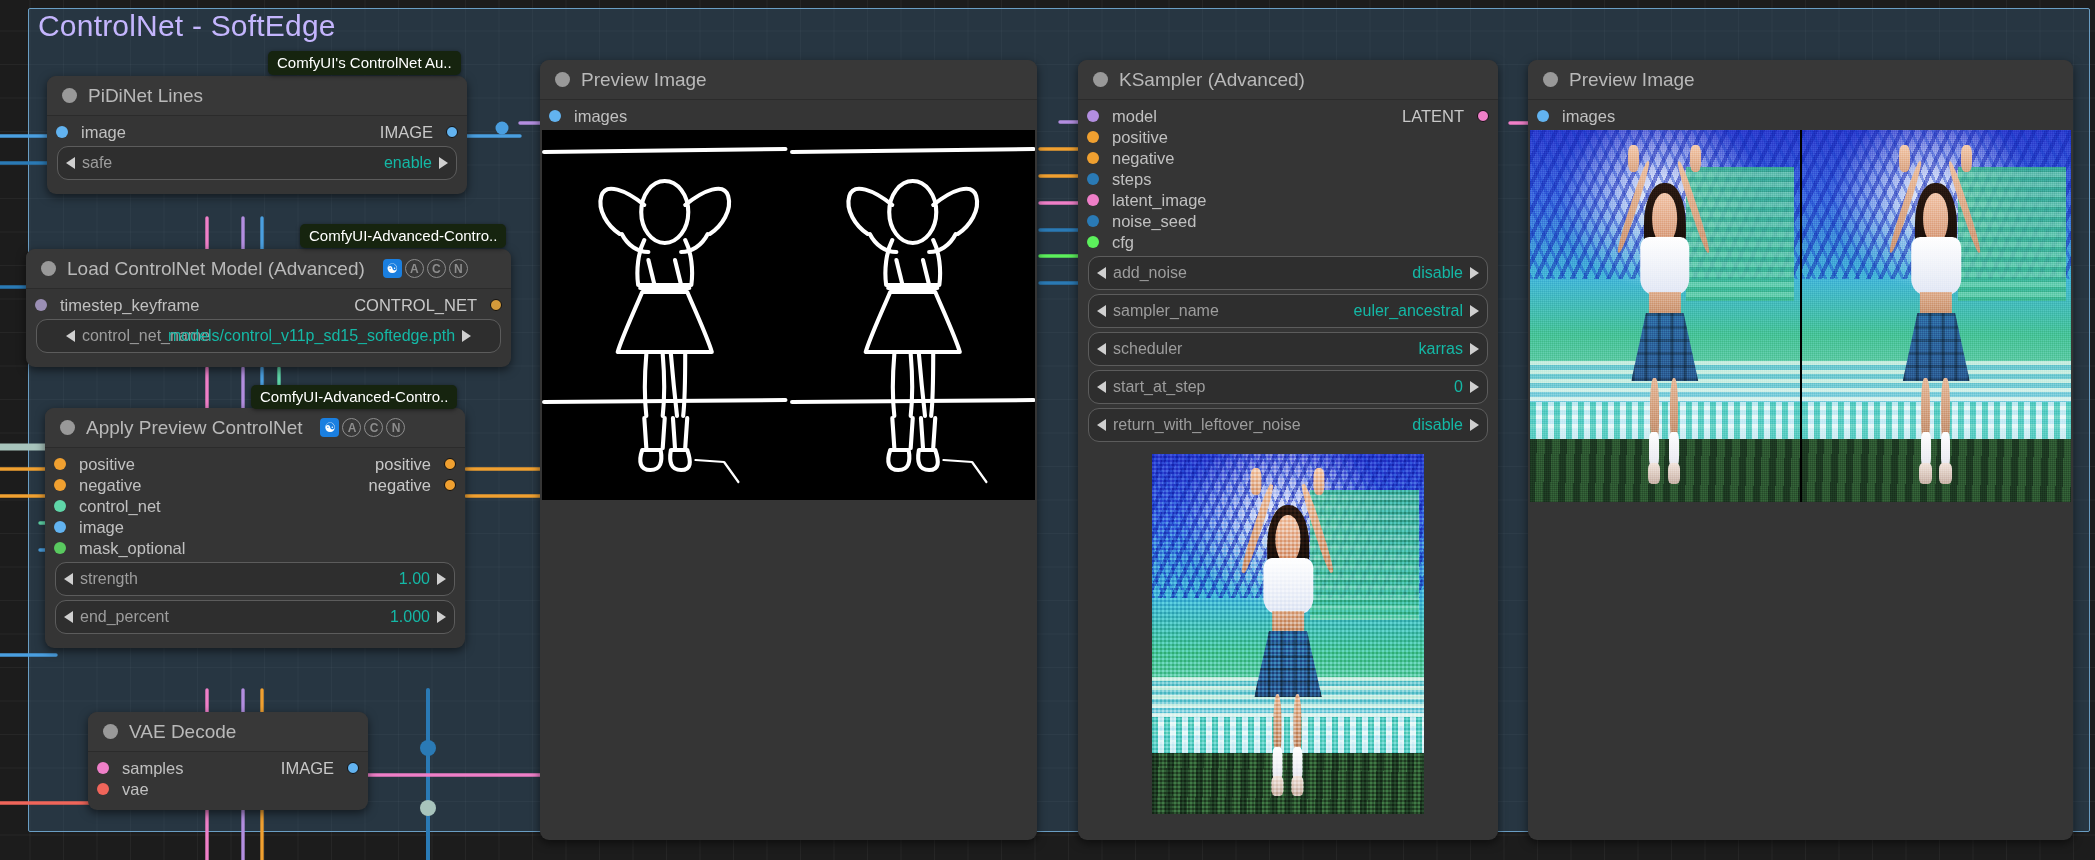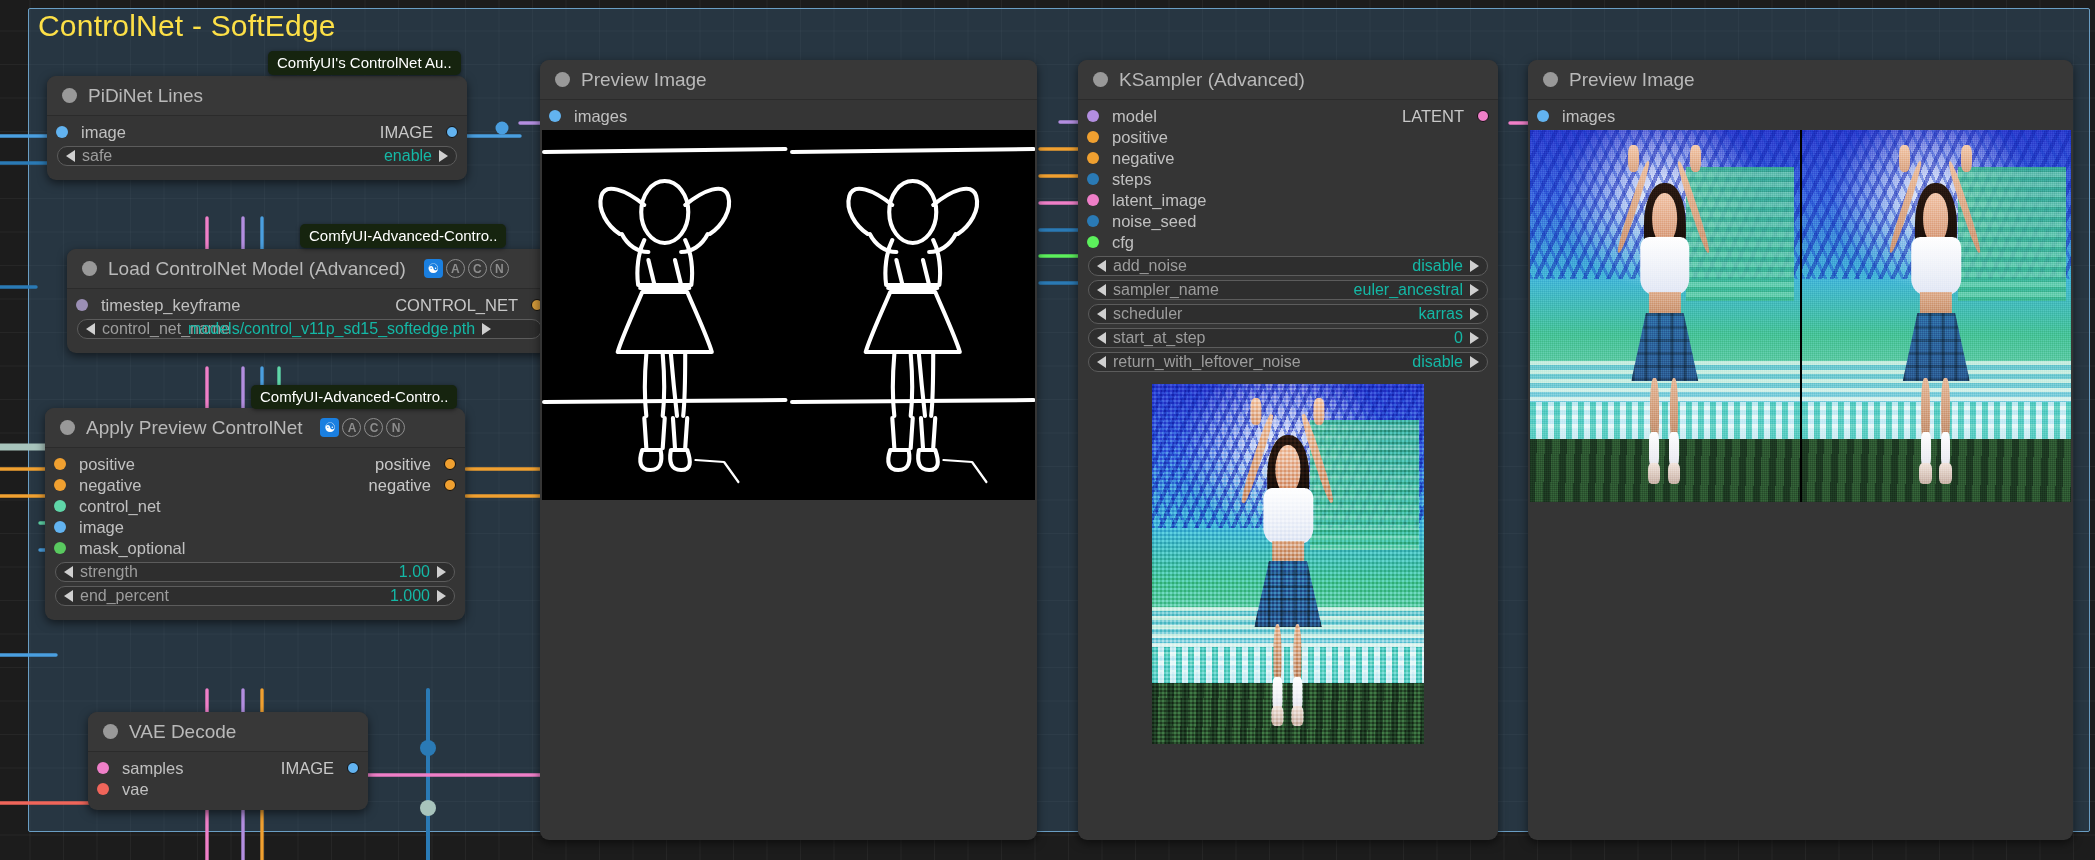--- a/index.html
+++ b/index.html
@@ -33,21 +33,21 @@
 
   
   .group-box {
     position: absolute;
     background: rgba(58,95,125,0.40);
     border: 1px solid #6a9ec4;
     border-radius: 2px;
   }
   .group-title {
     position: absolute;
-    color: #fde047;
+    color: #c4b5fd;
     font-size: 30px;
     letter-spacing: .2px;
     white-space: nowrap;
     user-select: none;
     text-align: center;
   }
 
   
   #links { position:absolute; inset:0; pointer-events:none; }
 
@@ -102,30 +102,31 @@
     transform: translateY(-50%);
   }
   .port.in  { left: 9px; }
   .port.out { right: 9px; border: 1.5px solid #111; }
   .slot-in-label  { margin-left: 18px; }
   .slot-out-label { margin-left: auto; margin-right: 18px; color: #c8c8c8; }
 
   
   .widget {
     position: relative;
-    height: 20px;
+    height: 34px;
     margin: 4px 10px;
     background: #2e2e2e;
     border: 1px solid #5c5c5c;
     border-radius: 11px;
     display: flex;
     align-items: center;
     padding: 0 8px;
     font-size: 16px;
     color: #b4b4b4;
+    justify-content: center;
   }
   .arrow {
     width: 0; height: 0;
     flex: 0 0 auto;
     border-top: 6px solid transparent;
     border-bottom: 6px solid transparent;
   }
   .arrow.left  { border-right: 9px solid #cfcfcf; margin-right: 7px; }
   .arrow.right { border-left: 9px solid #cfcfcf;  margin-left: 7px; }
   .w-name  { color: #9d9d9d; white-space: nowrap; }
@@ -366,21 +367,21 @@
       </div>
       <div class="widget">
         <span class="arrow left"></span>
         <span class="w-name">safe</span>
         <span class="w-value">enable</span>
         <span class="arrow right"></span>
       </div>
     </div>
   </div>
 
-  <div class="node" style="left:26px; top:249px; width:485px;margin-left:41px;">
+  <div class="node" style="left:26px; top:249px; width:485px;">
     <div class="node-title">
       <span class="node-dot"></span>
       <span class="node-title-text">Load ControlNet Model (Advanced)</span>
       <span class="badges">
         <span class="badge-blue">☯</span>
         <span class="badge-circ">A</span>
         <span class="badge-circ">C</span>
         <span class="badge-circ">N</span>
       </span>
     </div>

